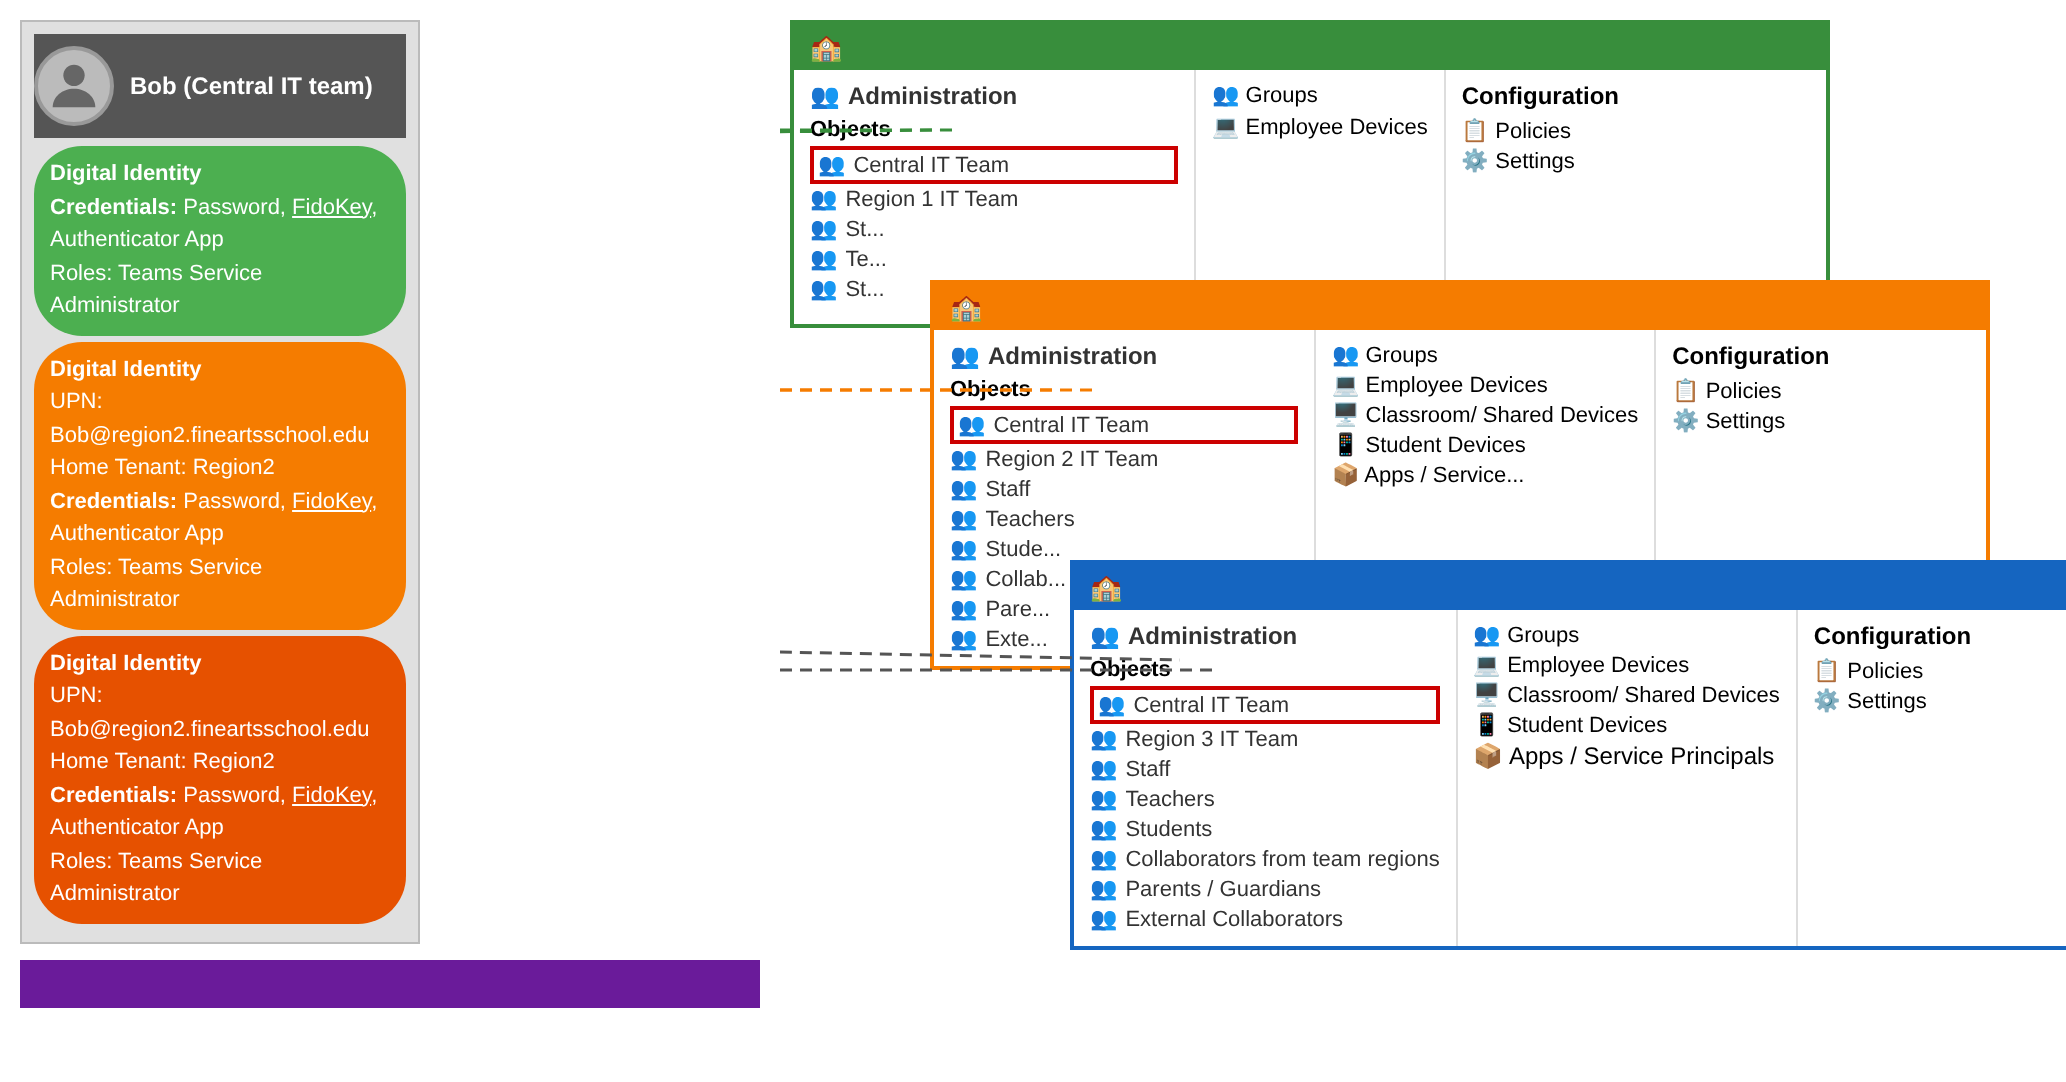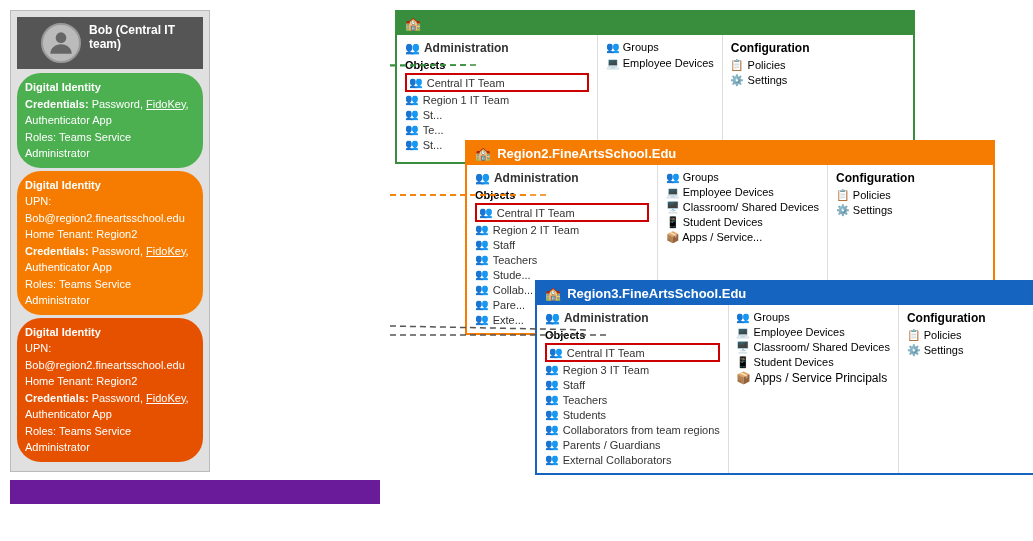--- a/index.html
+++ b/index.html
@@ -182,21 +182,21 @@
 </head>
 <body>
 
 <div class="main-container">
 
   <div class="left-panel">
 
     <div class="user-section">
       <div class="user-card-left">
 
-        <div style="display:flex; gap:8px; background:#555; padding:6px 24px; margin-bottom:4px;">
+        <div style="display:flex; align-items:center; gap:8px; background:#555; padding:6px 0; margin-bottom:4px;">
           <div class="user-avatar" style="width:40px;height:40px;background:#bbb;border-radius:50%;border:2px solid #999;display:flex;align-items:center;justify-content:center;">
             <svg viewBox="0 0 24 24" width="28" height="28" fill="#666">
               <circle cx="12" cy="8" r="4"></circle>
               <path d="M4 20c0-4 3.6-7 8-7s8 3 8 7"></path>
             </svg>
           </div>
           <span style="color:#fff;font-weight:bold;font-size:12px;">Bob (Central IT team)</span>
         </div>
 
         <div class="identity-card green">
@@ -289,21 +289,20 @@
           <div style="font-size:11px;">
             <span>⚙️</span> Settings
           </div>
         </div>
       </div>
     </div>
 
     <div class="tenant-box tenant2">
       <div class="tenant-header orange">
         <span>🏫</span>
-        <span>Region2.FineArtsSchool.Edu</span>
       </div>
       <div class="tenant-body">
         <div style="padding:6px 8px; min-width:190px;">
           <div class="section-header">
             <span>👥</span>
             <span>Administration</span>
           </div>
           <div style="font-weight:bold;font-size:11px;margin-bottom:2px;">Objects</div>
           <div class="object-item highlighted">
             <span>👥</span>
@@ -349,21 +348,20 @@
           <div style="font-weight:bold;font-size:12px;margin-bottom:4px;">Configuration</div>
           <div style="font-size:11px;margin-bottom:2px;">📋 Policies</div>
           <div style="font-size:11px;">⚙️ Settings</div>
         </div>
       </div>
     </div>
 
     <div class="tenant-box tenant3">
       <div class="tenant-header blue">
         <span>🏫</span>
-        <span>Region3.FineArtsSchool.Edu</span>
       </div>
       <div class="tenant-body">
         <div style="padding:6px 8px; min-width:190px;">
           <div class="section-header">
             <span>👥</span>
             <span>Administration</span>
           </div>
           <div style="font-weight:bold;font-size:11px;margin-bottom:2px;">Objects</div>
           <div class="object-item highlighted">
             <span>👥</span>

